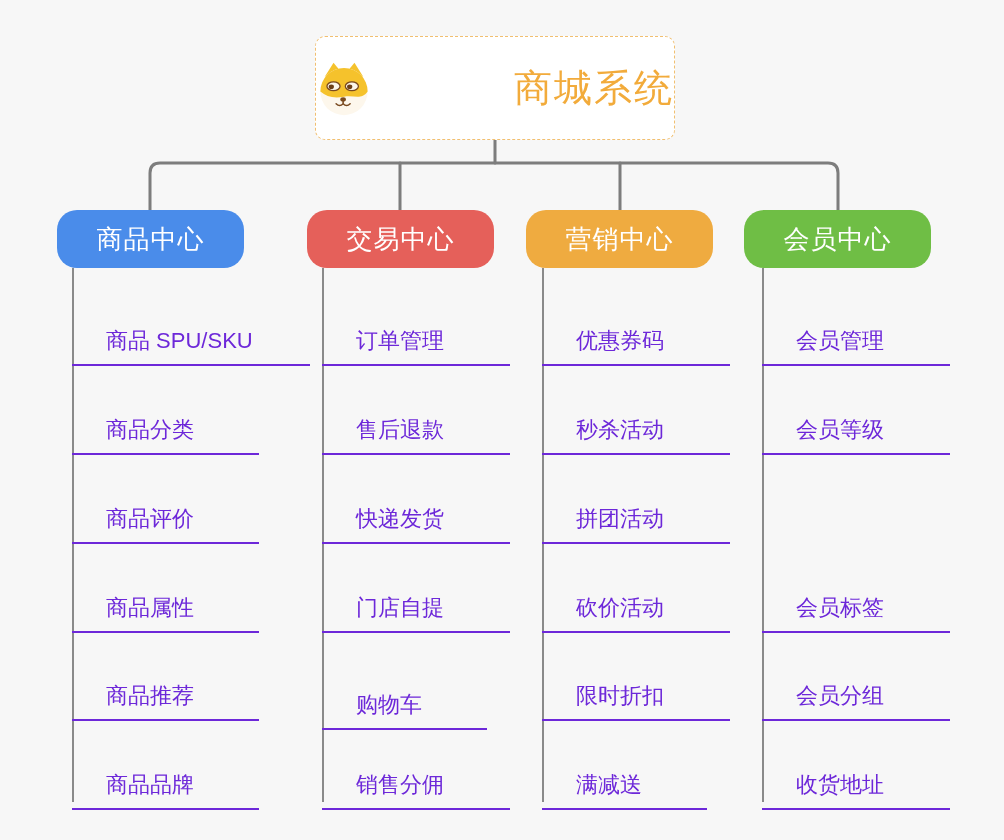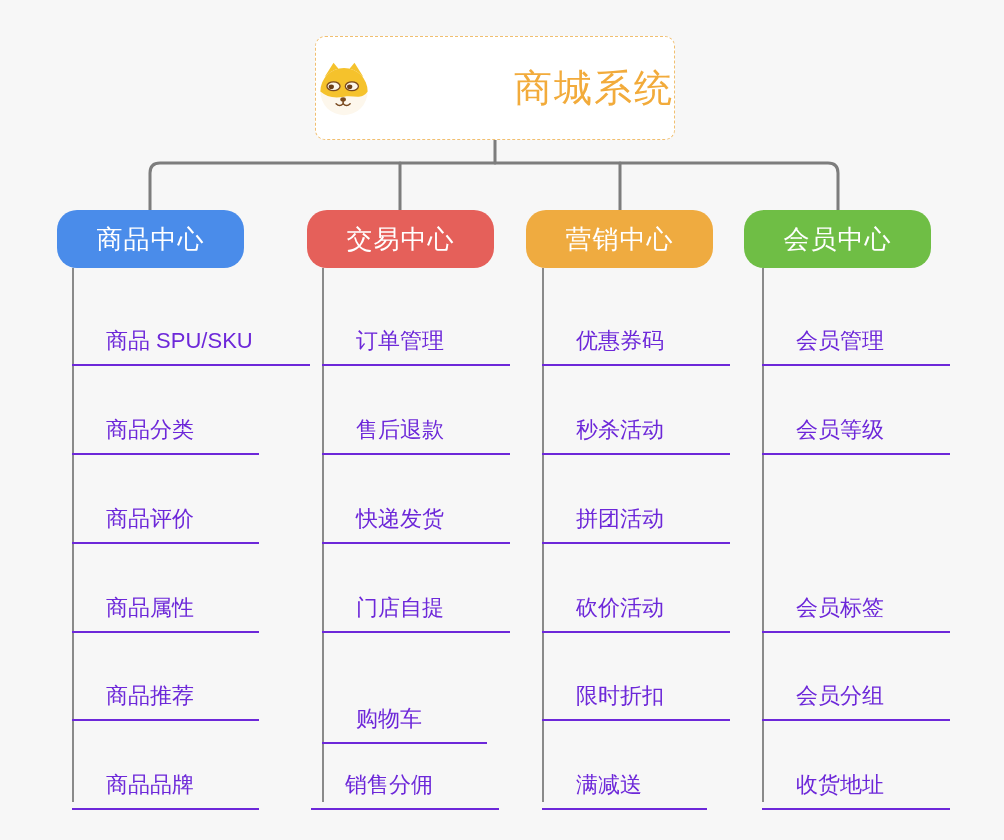--- a/index.html
+++ b/index.html
@@ -102,22 +102,22 @@
   <div class="leaf-node" style="left:72px;top:411px;width:153px;">商品分类</div>
   <div class="leaf-node" style="left:72px;top:589px;width:153px;">商品属性</div>
   <div class="leaf-node" style="left:72px;top:500px;width:153px;">商品评价</div>
   <div class="leaf-node" style="left:72px;top:677px;width:153px;">商品推荐</div>
   <div class="leaf-node" style="left:72px;top:766px;width:153px;">商品品牌</div>
 
   <div class="leaf-node" style="left:322px;top:322px;width:154px;">订单管理</div>
   <div class="leaf-node" style="left:322px;top:411px;width:154px;">售后退款</div>
   <div class="leaf-node" style="left:322px;top:500px;width:154px;">快递发货</div>
   <div class="leaf-node" style="left:322px;top:589px;width:154px;">门店自提</div>
-  <div class="leaf-node" style="left:322px;top:700px;width:131px;">购物车</div>
-  <div class="leaf-node" style="left:311px;top:766px;width:154px;">销售分佣</div>
+  <div class="leaf-node" style="left:322px;top:686px;width:131px;">购物车</div>
+  <div class="leaf-node" style="left:322px;top:766px;width:154px;">销售分佣</div>
 
   <div class="leaf-node" style="left:542px;top:322px;width:154px;">优惠券码</div>
   <div class="leaf-node" style="left:542px;top:411px;width:154px;">秒杀活动</div>
   <div class="leaf-node" style="left:542px;top:500px;width:154px;">拼团活动</div>
   <div class="leaf-node" style="left:542px;top:589px;width:154px;">砍价活动</div>
   <div class="leaf-node" style="left:542px;top:677px;width:154px;">限时折扣</div>
   <div class="leaf-node" style="left:542px;top:766px;width:131px;">满减送</div>
 
   <div class="leaf-node" style="left:762px;top:322px;width:154px;">会员管理</div>
   <div class="leaf-node" style="left:762px;top:411px;width:154px;">会员等级</div>

